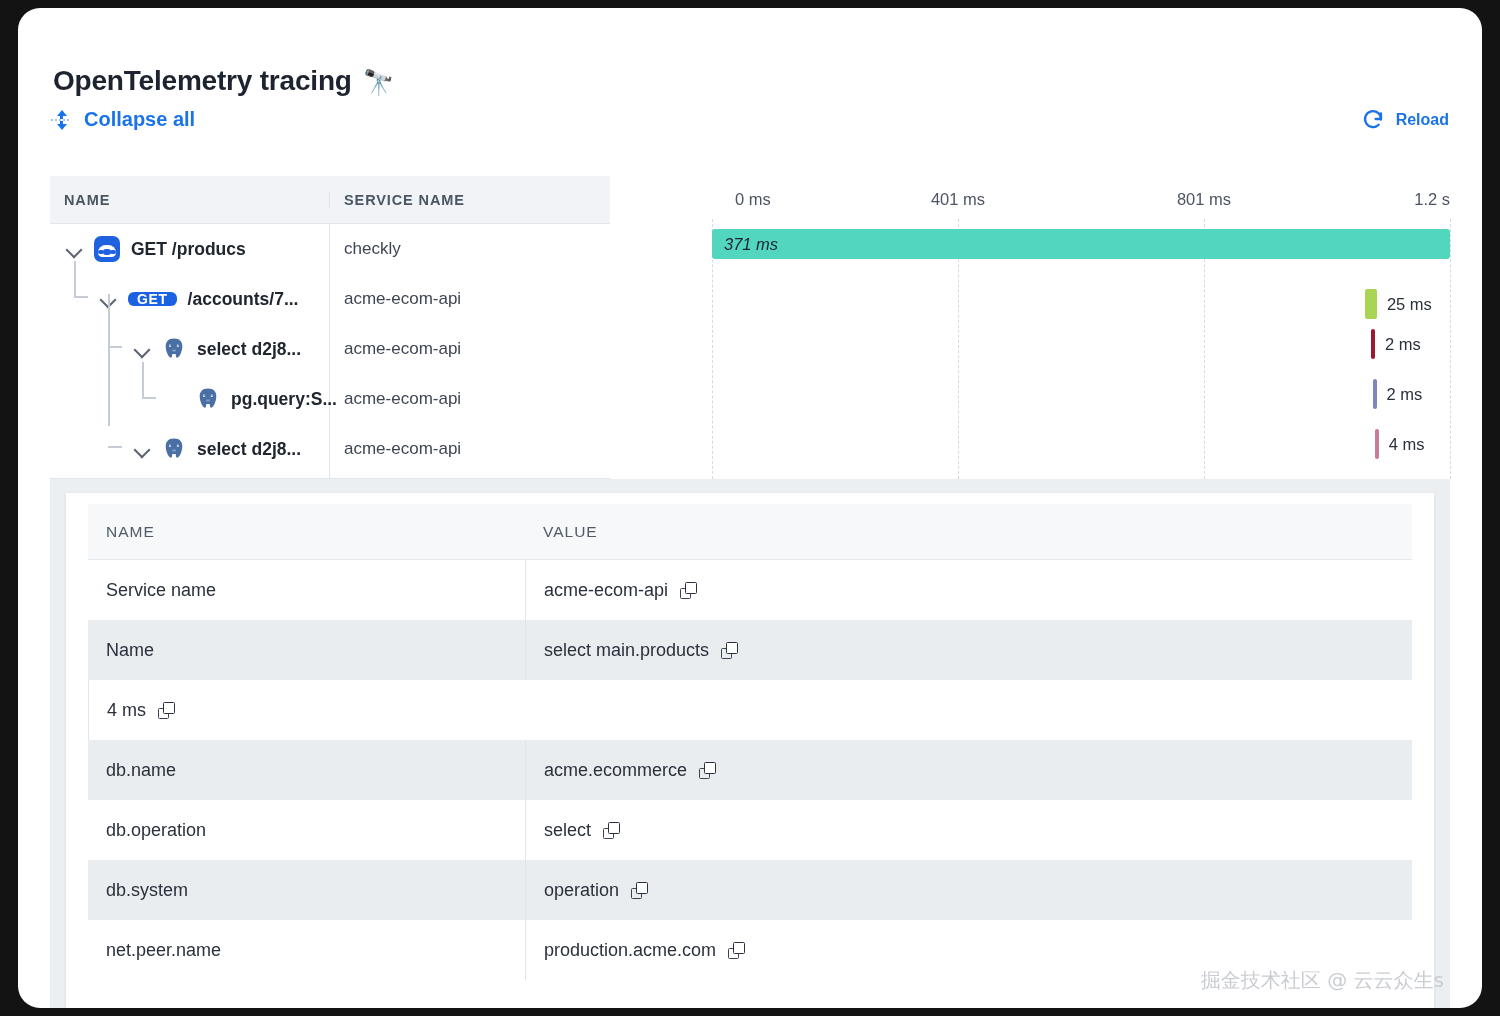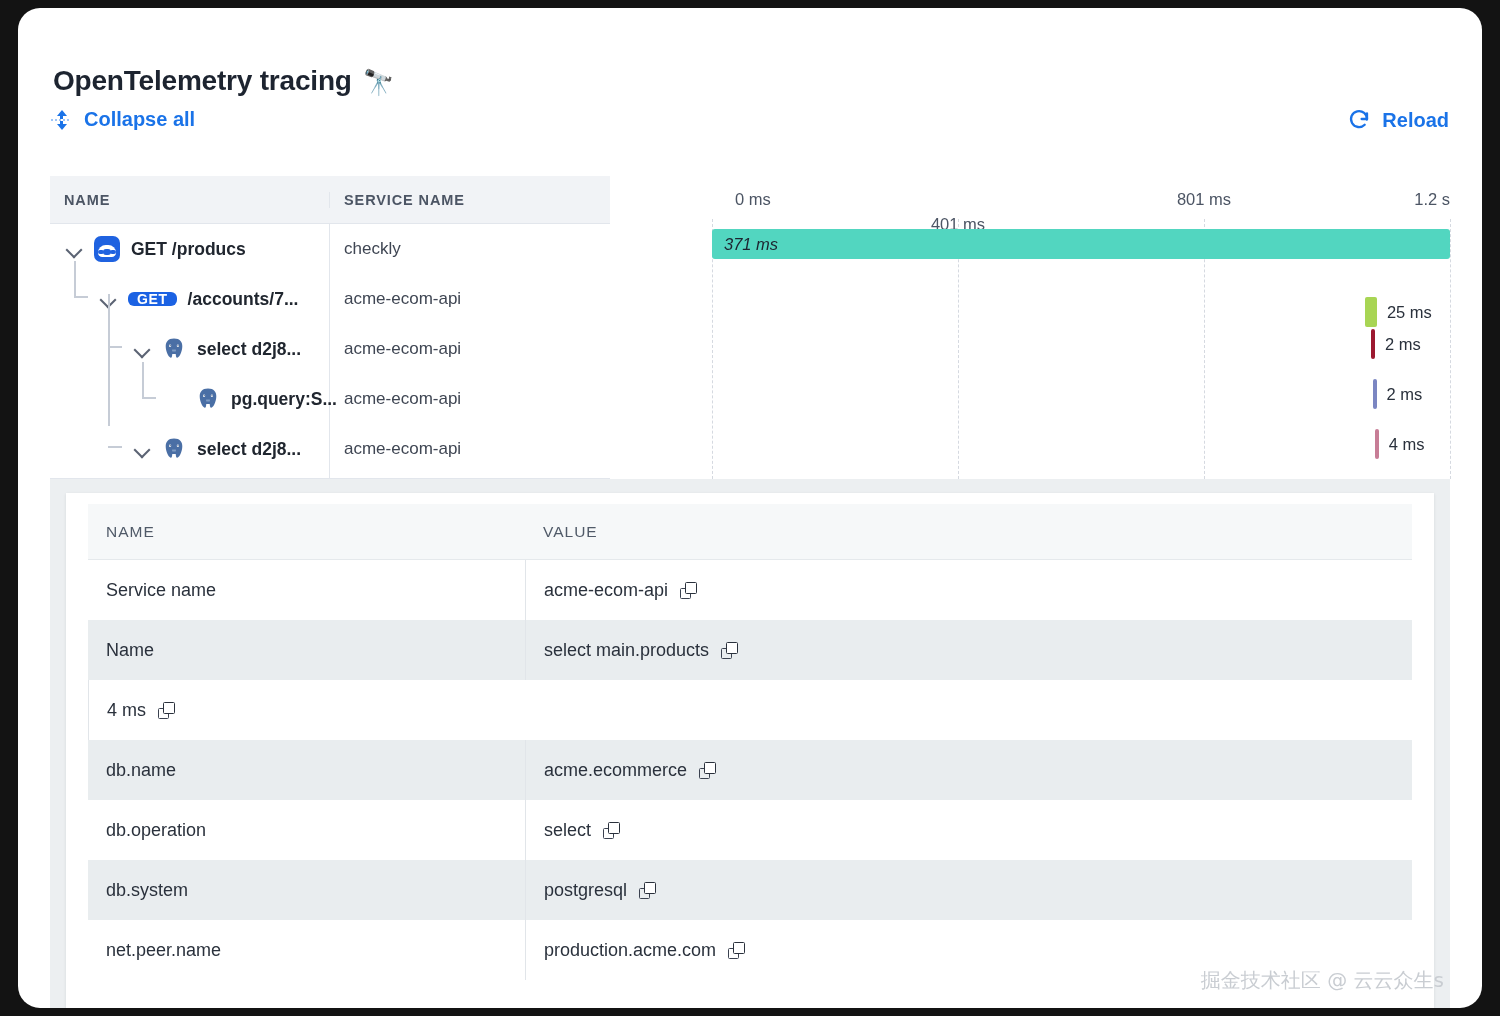--- a/index.html
+++ b/index.html
@@ -31,21 +31,21 @@
     position: absolute; left: 0; top: 100px; width: 100%; height: 42px;
   }
   .collapse-all {
     position: absolute; left: 32px; top: 0;
     display: flex; align-items: center; gap: 12px;
     color: #1a73e8; font-size: 20px; font-weight: 700; cursor: pointer;
   }
   .reload-btn {
     position: absolute; right: 33px; top: 0;
     display: flex; align-items: center; gap: 11px;
-    color: #1a73e8; font-size: 20px; font-weight: 700; cursor: pointer;
+    color: #1a73e8; font-size: 16px; font-weight: 700; cursor: pointer;
   }
 
   
   .collapse-icon { width: 22px; height: 22px; position: relative; }
   .collapse-icon .dots {
     position: absolute; left: 1px; top: 10px; width: 20px; height: 2px;
     background: repeating-linear-gradient(to right,#9ec5f7 0 2px, transparent 2px 4px);
   }
   .collapse-icon .ar {
     position:absolute; left: 7px; width: 0; height: 0;
@@ -317,31 +317,31 @@
         <div class="conn" style="left: 24px; top: 72px; width: 14px; height: 1.6px;"></div>
         <div class="conn" style="left: 58px; top: 70px; width: 1.6px; height: 132px;"></div>
         <div class="conn" style="left: 58px; top: 122px; width: 14px; height: 1.6px;"></div>
         <div class="conn" style="left: 58px; top: 222px; width: 14px; height: 1.6px;"></div>
         <div class="conn" style="left: 92px; top: 138px; width: 1.6px; height: 36px;"></div>
         <div class="conn" style="left: 92px; top: 173px; width: 14px; height: 1.6px;"></div>
       </div>
     <div class="timeline" id="timeline">
         <div class="axis-label" style="left: 50px; margin-left: 23px;">0 ms</div>
         <div class="grid" style="left: 50px;"></div>
-        <div class="axis-label" style="left: 295.975px; transform: translateX(-50%); margin-top: 25px;">401 ms</div>
+        <div class="axis-label" style="left: 295.975px; transform: translateX(-50%);">401 ms</div>
         <div class="grid" style="left: 295.975px;"></div>
         <div class="axis-label" style="left: 541.951px; transform: translateX(-50%);">801 ms</div>
         <div class="grid" style="left: 541.951px;"></div>
         <div class="axis-label" style="left: auto; right: 0px;">1.2 s</div>
         <div class="grid" style="left: 788px;"></div>
         <div class="bar-row" style="top: 43px;">
           <div class="bar" style="left: 50px; width: 738px; background: rgb(82, 214, 192);"></div>
           <div class="bar-inner-label" style="left: 62px;">371 ms</div>
         </div>
-        <div class="bar-row" style="top: 111px; text-align: center;">
+        <div class="bar-row" style="top: 103px; text-align: center;">
           <div class="bar" style="left: 703.13px; width: 11.808px; background: rgb(168, 213, 84); border-radius: 2px;"></div>
           <div class="bar-outer-label" style="left: 724.938px;">25 ms</div>
         </div>
         <div class="bar-row" style="top: 143px;">
           <div class="bar" style="left: 709.034px; width: 4px; background: rgb(156, 25, 48); border-radius: 2px;"></div>
           <div class="bar-outer-label" style="left: 723.034px;">2 ms</div>
         </div>
         <div class="bar-row" style="top: 193px;">
           <div class="bar" style="left: 710.51px; width: 4px; background: rgb(123, 134, 194); border-radius: 2px;"></div>
           <div class="bar-outer-label" style="left: 724.51px;">2 ms</div>
@@ -407,21 +407,21 @@
             <span>select</span>
             <span class="copy-icon">
               <span class="sq-back"></span>
               <span class="sq-front"></span>
             </span>
           </div>
         </div>
         <div class="kv-row alt">
           <div class="kname">db.system</div>
           <div class="kval">
-            <span>postgresql</span>
+            <span>operation</span>
             <span class="copy-icon">
               <span class="sq-back"></span>
               <span class="sq-front"></span>
             </span>
           </div>
         </div>
         <div class="kv-row">
           <div class="kname">net.peer.name</div>
           <div class="kval">
             <span>production.acme.com</span>

